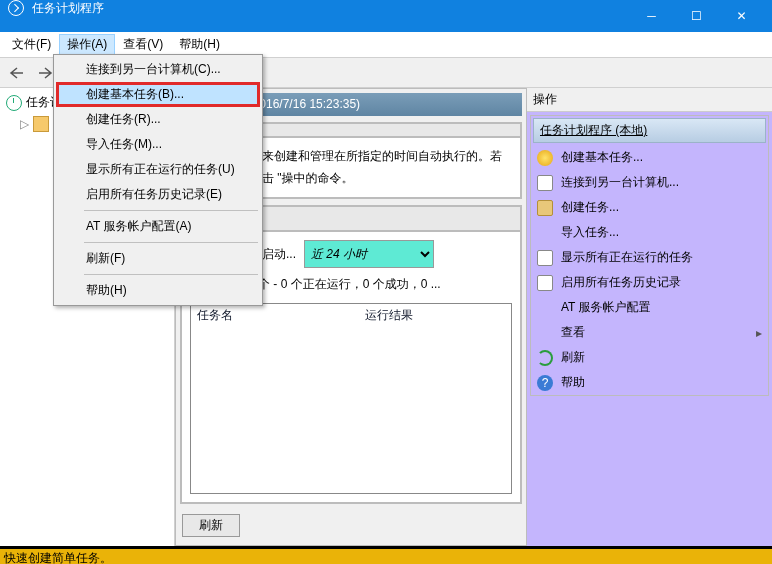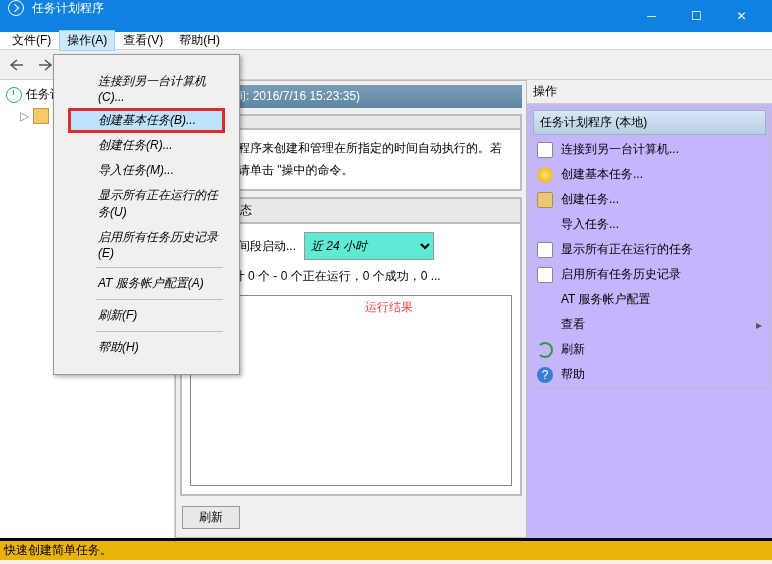--- a/index.html
+++ b/index.html
@@ -39,21 +39,21 @@
 .titlebar .title { flex: 1; }
 .win-buttons { display: flex; }
 .win-buttons div {
   width: 45px; height: 32px;
   display: flex; align-items: center; justify-content: center;
   color: #fff;
 }
 .menubar {
   background: #fff;
   border-bottom: 1px solid #d0d0d0;
-  height: 18px;
+  height: 26px;
   display: flex;
   align-items: center;
   padding: 0 4px;
   position: relative;
 }
 .menubar .menu-item {
   padding: 2px 8px;
   cursor: default;
 }
 .menubar .menu-item.active {
@@ -71,27 +71,26 @@
 }
 .tool-btn {
   padding: 2px 4px;
   margin-right: 2px;
   display: flex;
   align-items: center;
 }
 .dropdown-menu {
   position: absolute;
   left: 53px; top: 54px;
-  width: 187px;
+  width: 210px;
   background: #f0f0f0;
   border: 1px solid #999;
   box-shadow: 2px 2px 4px rgba(0,0,0,.3);
   z-index: 100;
-  padding: 14px;
-  font-style: italic;
+  padding: 2px;
 }
 .dropdown-menu .dm-item {
   padding: 4px 6px 4px 30px;
   cursor: default;
   position: relative;
 }
 .dropdown-menu .dm-item.highlighted {
   background: #bfe3ff;
   border: 3px solid #e12a2a;
   padding: 1px 3px 1px 27px;
@@ -165,21 +164,21 @@
   flex-direction:column;
 }
 .row { display:flex; align-items:center; gap:8px; margin-bottom:8px;}
 select.combo {
   border:1px solid #999; background:#5eead4; padding:1px 2px; font-size:12px; height:28px; width:130px;font-style:italic;
 }
 .task-list {
   border:1px solid #888; flex:1; background:#fff;
 }
 .task-list-head {
-  display:flex; padding:3px 6px; color:#ef4444;
+  display:flex; padding:3px 6px; color:#0f172a;
 }
 .task-list-head span:first-child { flex:1.2;}
 .task-list-head span:last-child { flex:1;}
 .footer-row {
   display:flex; align-items:center; padding:4px 2px;
 }
 .footer-row .lbl { flex:1; }
 .btn {
   border:1px solid #999; background:#e8e8e8; padding:2px 16px; font-size:12px;
 }
@@ -194,20 +193,21 @@
   border-bottom:1px solid #ccc;
   padding: 3px 6px;
   font-size: 12px;
 }
 .right-body { border:1px solid #bcbcbc; margin:3px; }
 .right-group-title {
   background: linear-gradient(#d9e7f5, #b7cde3);
   border: 1px solid #9bb3c9;
   padding: 3px 6px;
   margin: 2px;
+  text-decoration: underline;
 }
 .action-item {
   display:flex; align-items:center;
   padding: 4px 6px;
   gap: 8px;
 }
 .act-icon {
   width:16px; height:16px; display:inline-block;
   border-radius:2px;
 }
@@ -314,26 +314,26 @@
     <div class="footer-row">
       <button class="btn">刷新</button>
     </div>
   </div>
 
   <div class="right-pane">
     <div class="right-header">操作</div>
     <div class="right-body">
       <div class="right-group-title">任务计划程序 (本地)</div>
       <div class="action-item">
+        <span class="act-icon" style="background:radial-gradient(circle,#ffe36b,#e6a513);border-radius:50%;"></span>
+        <span>创建基本任务...</span>
+      </div>
+      <div class="action-item">
         <span class="act-icon" style="background:#fff;border:1px solid #888;"></span>
         <span>连接到另一台计算机...</span>
-      </div>
-      <div class="action-item">
-        <span class="act-icon" style="background:radial-gradient(circle,#ffe36b,#e6a513);border-radius:50%;"></span>
-        <span>创建基本任务...</span>
       </div>
       <div class="action-item">
         <span class="act-icon" style="background:#e8c77a;border:1px solid #b38f3a;"></span>
         <span>创建任务...</span>
       </div>
       <div class="action-item">
         <span class="act-icon"></span>
         <span>导入任务...</span>
       </div>
       <div class="action-item">

